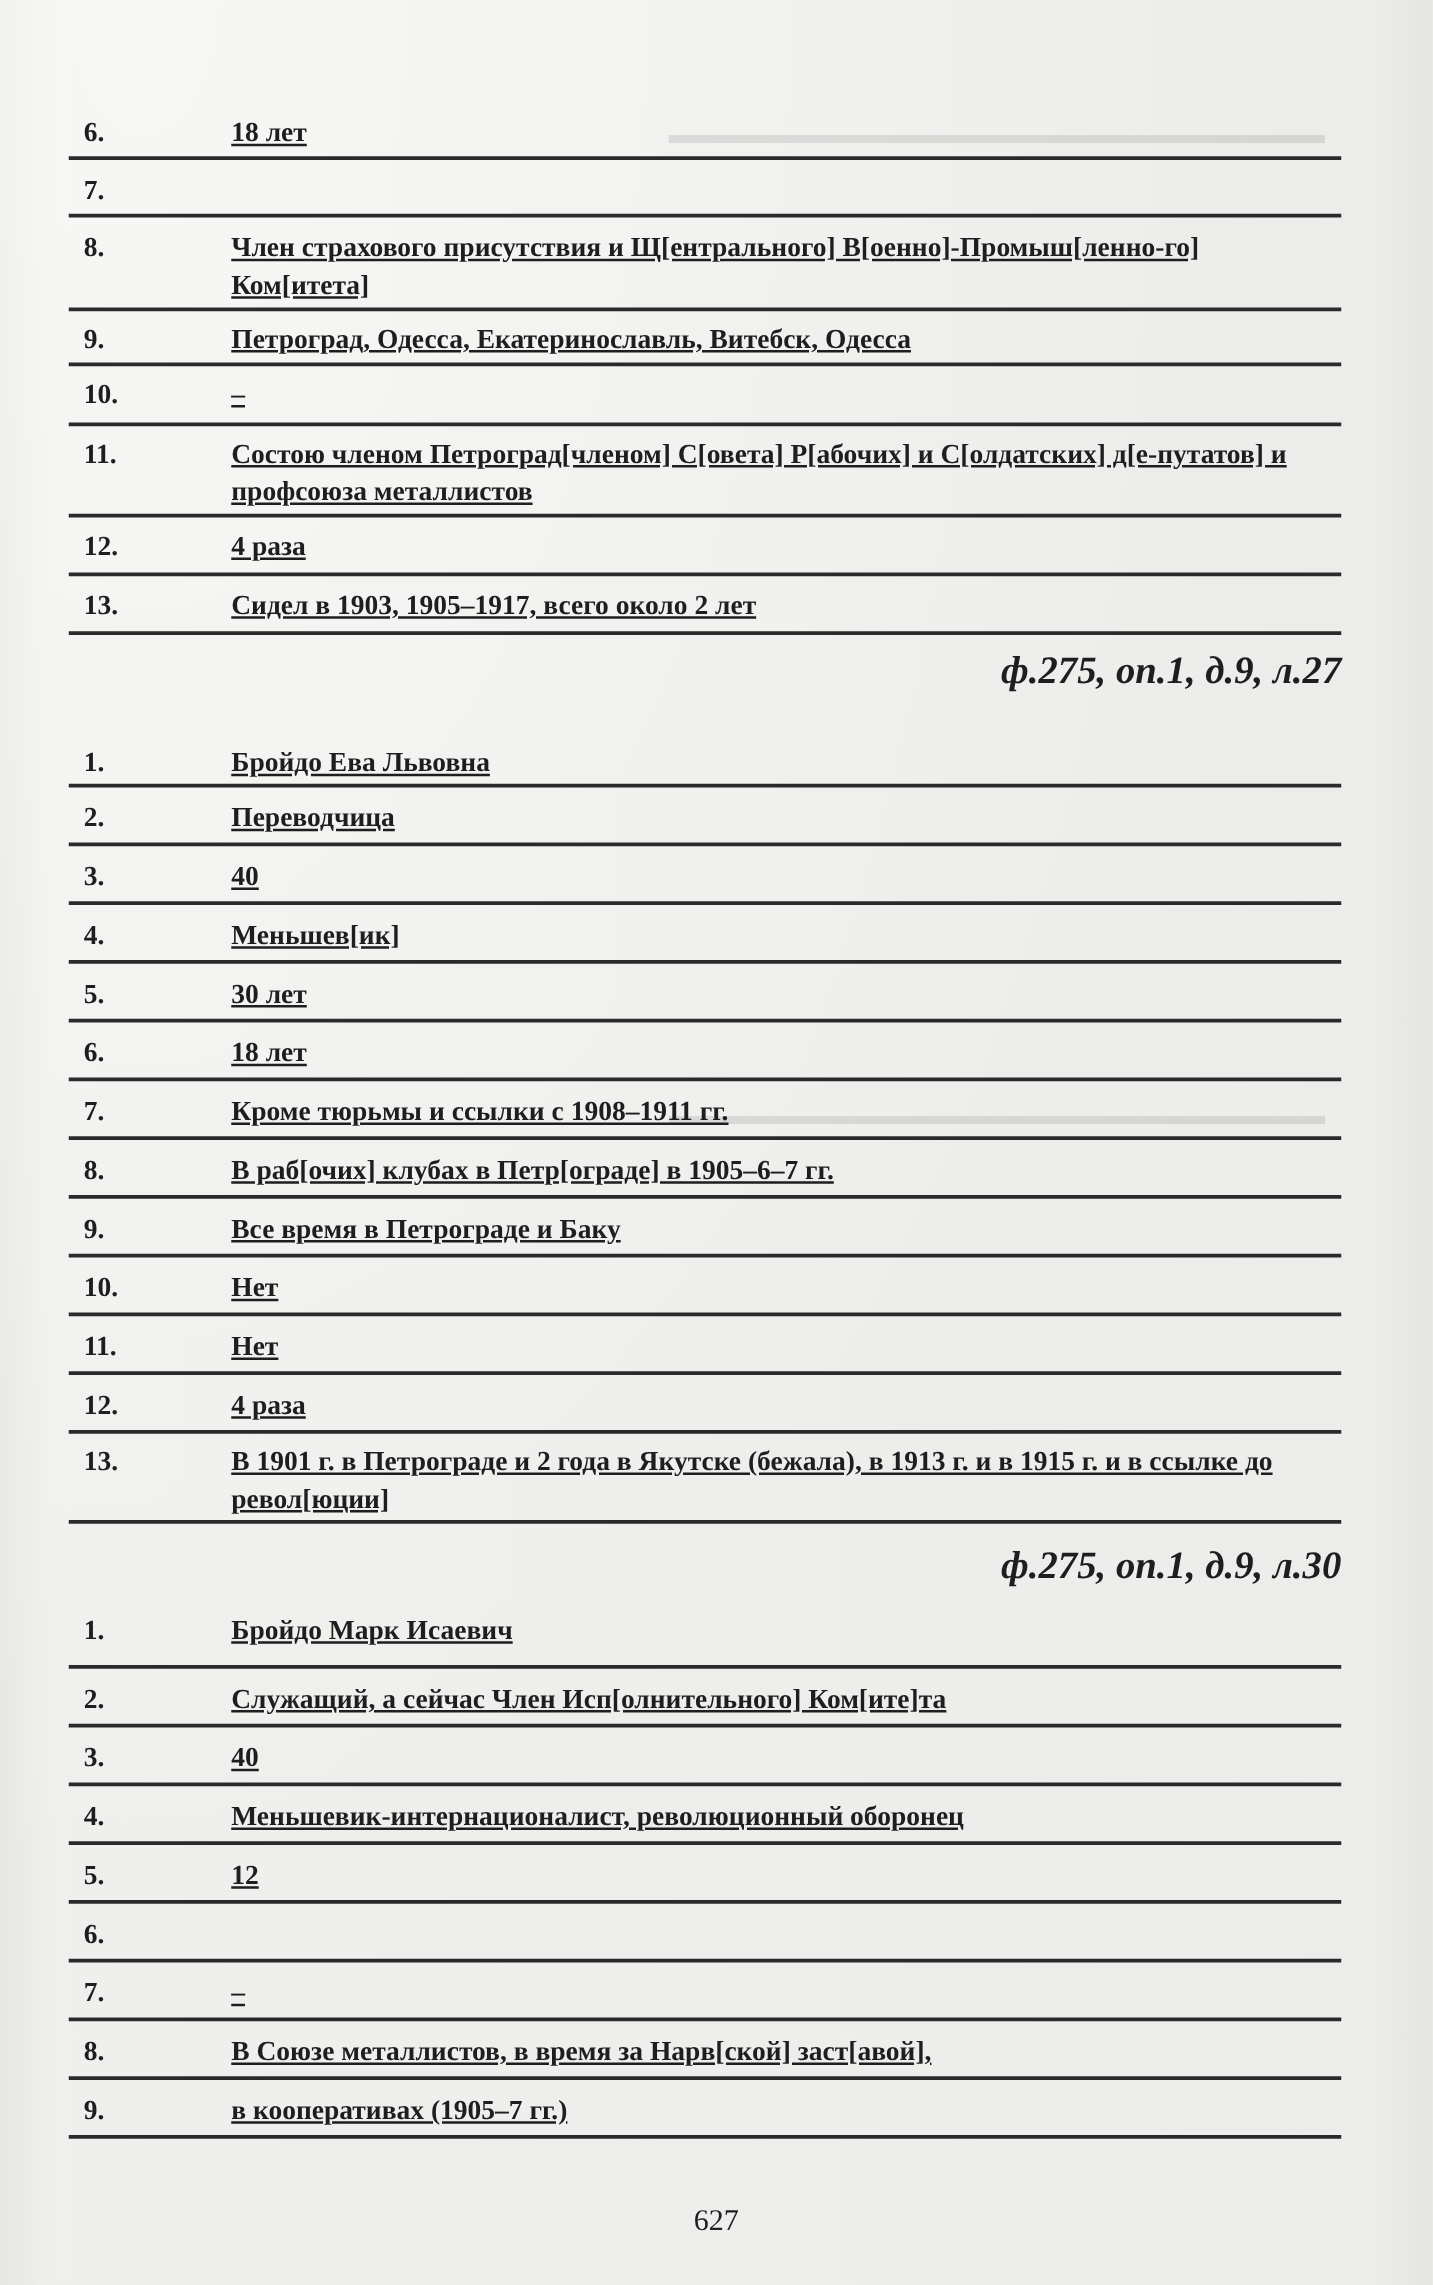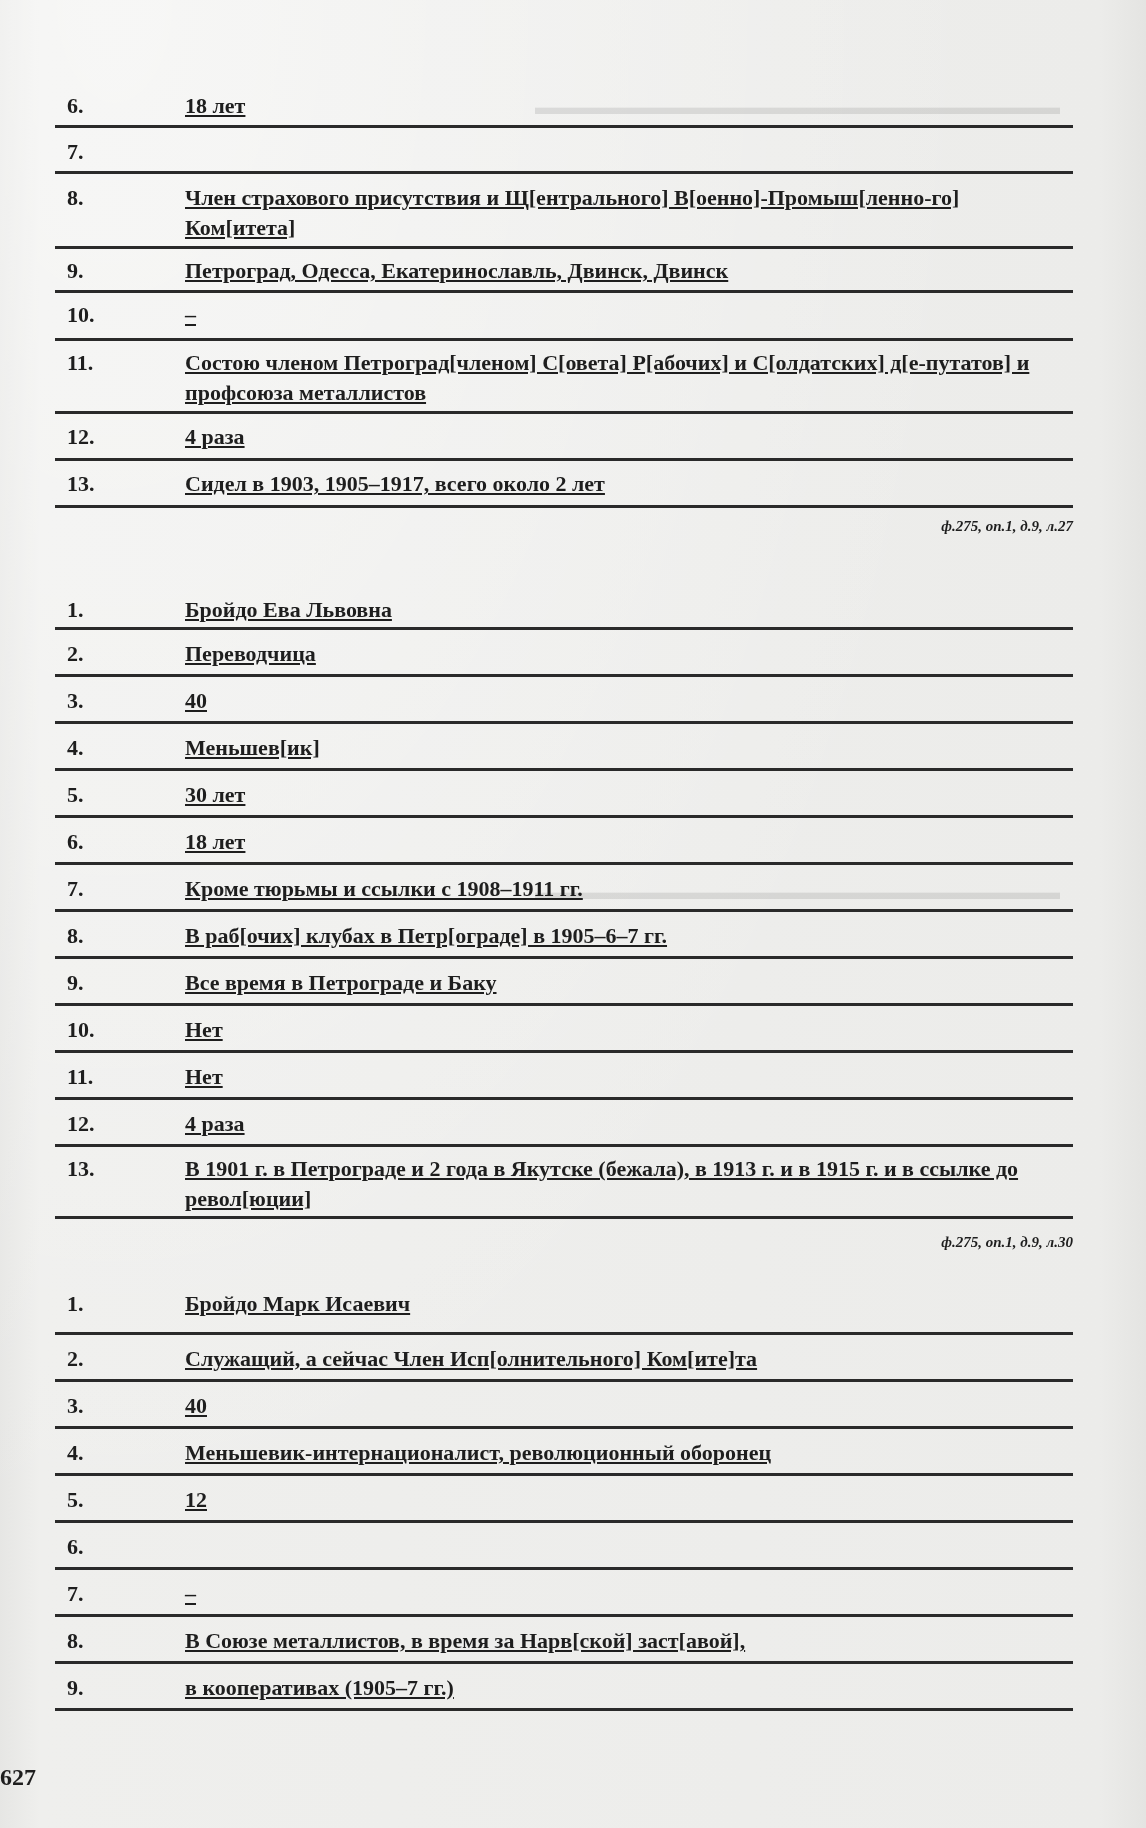--- a/index.html
+++ b/index.html
@@ -28,26 +28,26 @@
     padding-left: 12px; box-sizing: border-box;
   }
   .txt {
     flex: 1 1 auto;
     font-size: 22px; font-weight: bold; line-height: 30px;
     padding-right: 4px;
     text-decoration: underline;
   }
   .ref {
     position: absolute; right: 73px;
-    font-size: 15px; font-style: italic; font-weight: bold;
+    font-size: 31px; font-style: italic; font-weight: bold;
     color: #1e1e1e;
   }
   .pagenum {
-    position: absolute; left: 0; width: 1146px; text-align: left;
-    top: 1764px; font-size: 24px; font-weight: bold;
+    position: absolute; left: 0; width: 1146px; text-align: center;
+    top: 1764px; font-size: 24px; font-weight: normal;
   }
   .ghost {
     position: absolute; left: 260px; width: 800px;
     font-size: 21px; color: rgba(60,60,60,0.13);
     transform: scaleX(-1); white-space: nowrap;
     pointer-events: none;
   }
 </style>
 </head>
 <body>
@@ -64,21 +64,21 @@
   </div>
   <div class="row" style="height:46px; padding-top:9px">
     <div class="num">7.</div>
   </div>
   <div class="row" style="height:75px; padding-top:9px">
     <div class="num">8.</div>
     <div class="txt">Член страхового присутствия и Щ[ентрального] В[оенно]-Промыш[ленно-го] Ком[итета]</div>
   </div>
   <div class="row" style="height:44px; padding-top:7px">
     <div class="num">9.</div>
-    <div class="txt">Петроград, Одесса, Екатеринославль, Двинск, Двинск</div>
+    <div class="txt">Петроград, Одесса, Екатеринославль, Витебск, Одесса</div>
   </div>
   <div class="row" style="height:48px; padding-top:7px">
     <div class="num">10.</div>
     <div class="txt">–</div>
   </div>
   <div class="row" style="height:73px; padding-top:7px">
     <div class="num">11.</div>
     <div class="txt">Состою членом Петроград[членом] С[овета] Р[абочих] и С[олдатских] д[е-путатов] и профсоюза металлистов</div>
   </div>
   <div class="row" style="height:47px; padding-top:8px">

